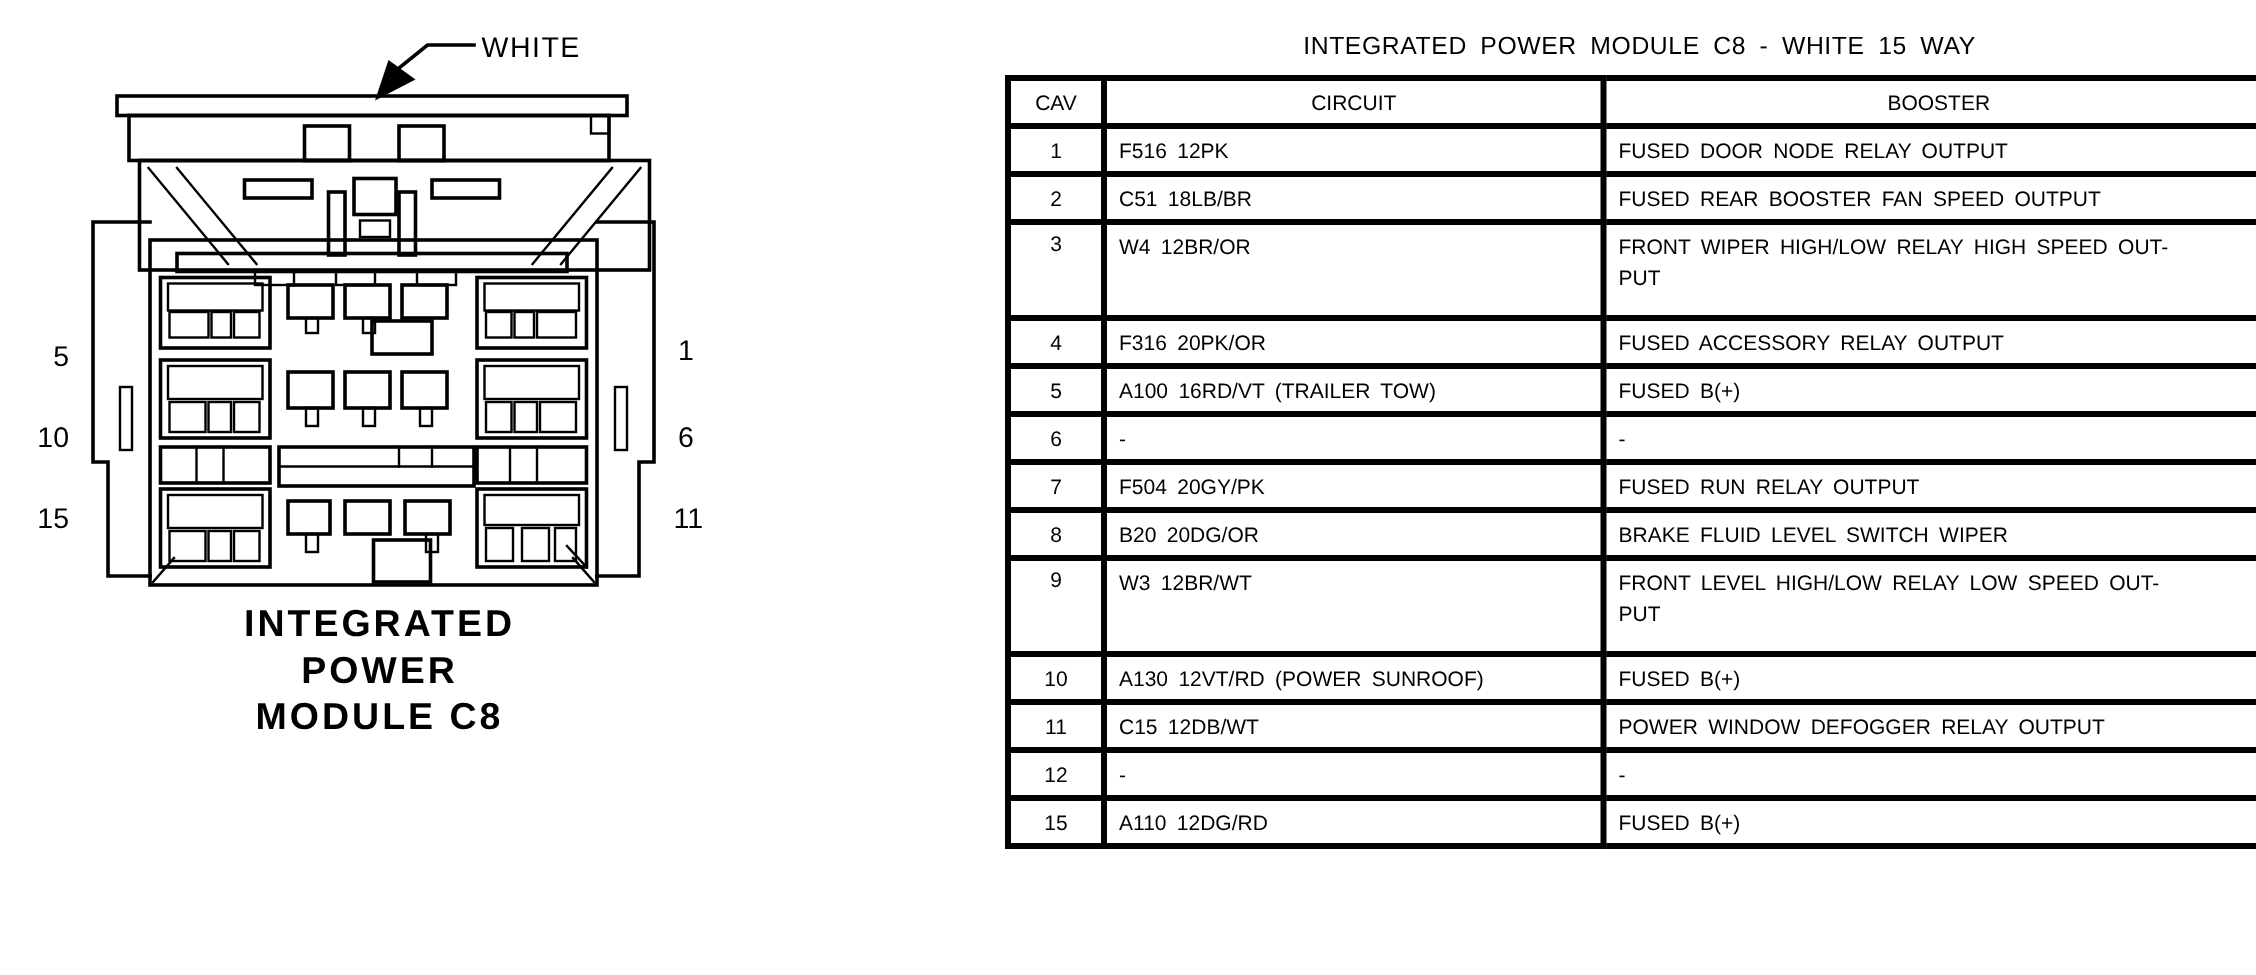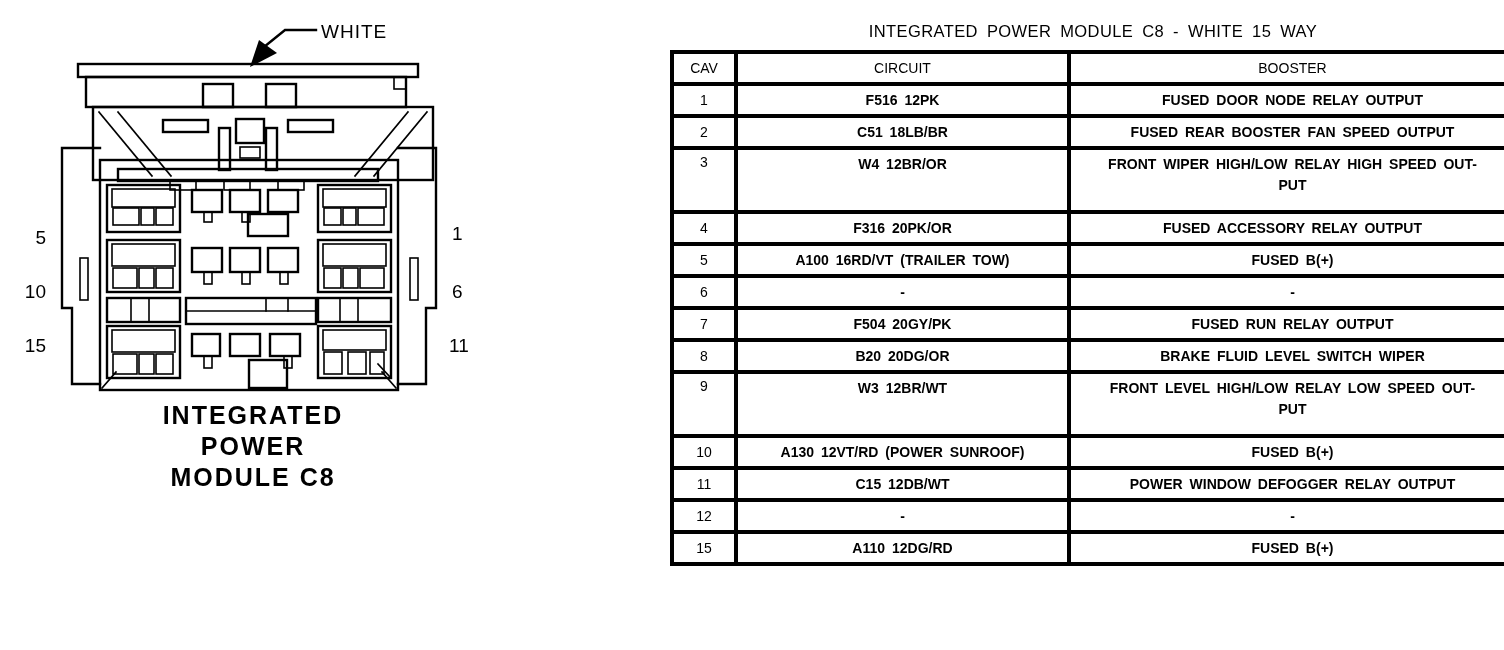--- a/index.html
+++ b/index.html
@@ -27,21 +27,21 @@
   table.pinout{
     border-collapse:collapse;table-layout:fixed;width:844px;
     font-size:14px;word-spacing:3px;
   }
   table.pinout th, table.pinout td{
     border:4px solid #000;padding:2px 8px;height:24px;
     vertical-align:middle;overflow:hidden;
   }
   table.pinout th{font-weight:normal;text-align:center;padding:2px 4px;}
   td.cav{text-align:center;padding:2px 2px;}
-  td.circuit, td.func{text-align:center;white-space:pre-line;line-height:21px;font-weight:bold;}
+  td.circuit, td.func{text-align:left;white-space:pre-line;line-height:21px;}
   tr.tall td{height:54px;vertical-align:top;padding-top:4px;}
   col.c-cav{width:64px;} col.c-circuit{width:333px;} col.c-func{width:447px;}
 </style>
 </head>
 <body>
 
 <div class="diagram-panel">
   <svg width="600" height="650" viewBox="0 0 600 650">
 
     <g>

